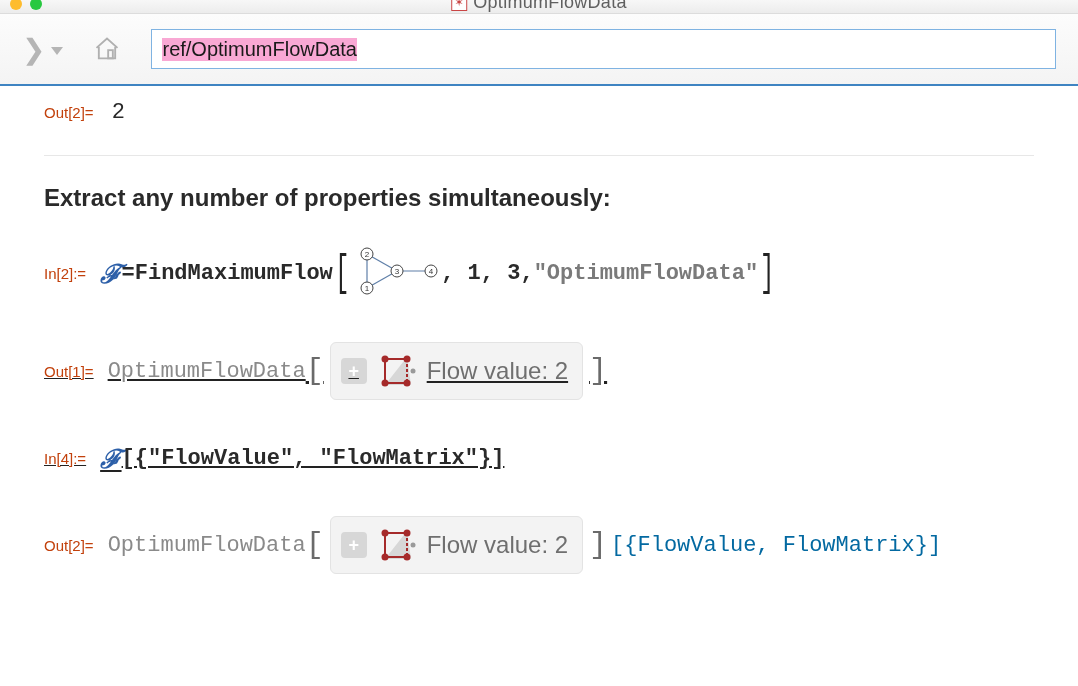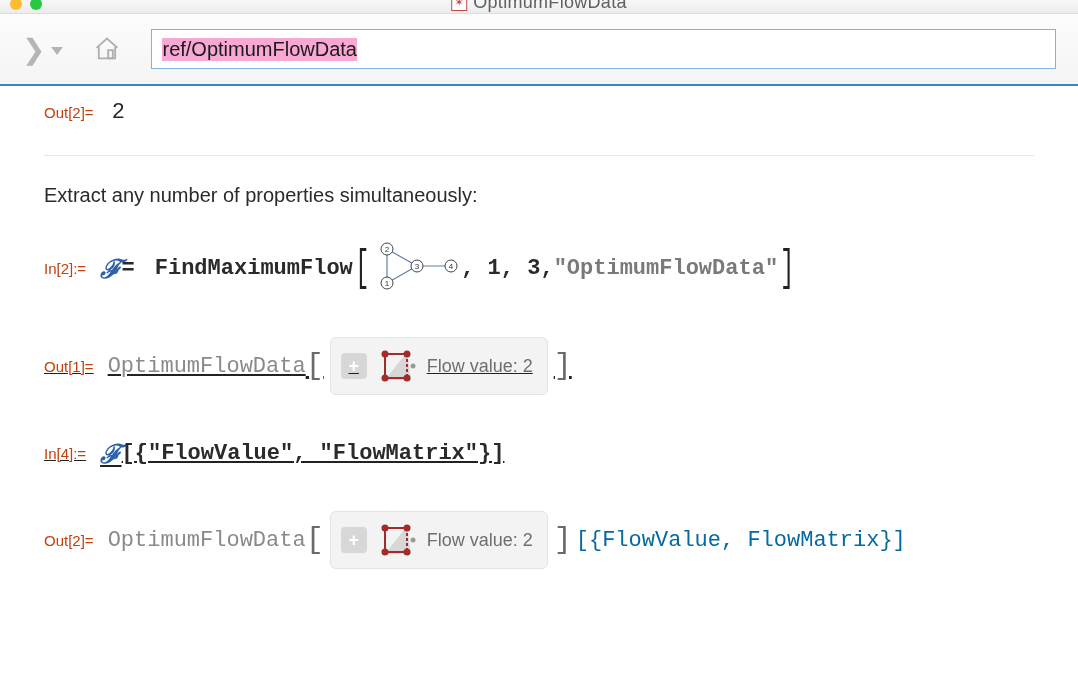--- a/index.html
+++ b/index.html
@@ -75,38 +75,38 @@
   .io-val {
     font-family: "Courier New", Courier, monospace;
     font-size:22px;
     margin-left:18px;
     color:#2a2a2a;
   }
   .sep {
     height:1px; background:#e7e7e7; margin: 12px 0 28px 0;
   }
   .desc {
-    font-size:20px; color:#2a2a2a; font-weight:400;
+    font-size:24px; color:#2a2a2a; font-weight:700;
     margin-bottom: 32px;
   }
   .block { display:flex; align-items:center; margin-bottom: 18px; flex-wrap:nowrap; }
   .mono {
     font-family: "Courier New", Courier, monospace;
     font-weight:bold;
     font-size:22px;
     color:#2a2a2a;
   }
   .script-F {
     font-family: "Brush Script MT", "Comic Sans MS", cursive;
     font-style: italic;
     color:#2c5fa8;
     font-size:26px;
     font-weight:600;
   }
-  .kw { color:#2a2a2a; font-weight:bold;margin-left:20px; }
+  .kw { color:#2a2a2a; font-weight:bold; }
   .litstr { color:#7a7a7a; font-weight:bold; }
   .lbrack, .rbrack {
     font-family: "Courier New", monospace;
     font-size:44px;
     font-weight:300;
     line-height:0.5;
     vertical-align:middle;
     display:inline-block;
     transform:scaleX(0.55);
     margin:0 -4px;
@@ -132,21 +132,21 @@
   }
   .plus-btn {
     width:26px;height:26px;
     background:#d7d7d7;
     border-radius:4px;
     color:#fff;
     display:flex;align-items:center;justify-content:center;
     font-weight:bold; font-size:18px;
   }
   .flow-thumb { width:40px; height:40px; }
-  .card-text { color:#6f6f6f; font-size:18px; }
+  .card-text { color:#6f6f6f; font-size:24px; }
   .thin-br { font-family:"Courier New",monospace; font-size:30px; color:#6a6a6a; }
   .tail { font-family:"Courier New",monospace; font-size:22px; color:#0369a1; margin-left:4px; }
   .block.spaced { margin-top: 40px; margin-bottom: 40px; text-decoration: underline; }
 </style>
 </head>
 <body>
 
 <div class="titlebar">
   <div class="traffic">
     <div class="tl yellow"></div>

